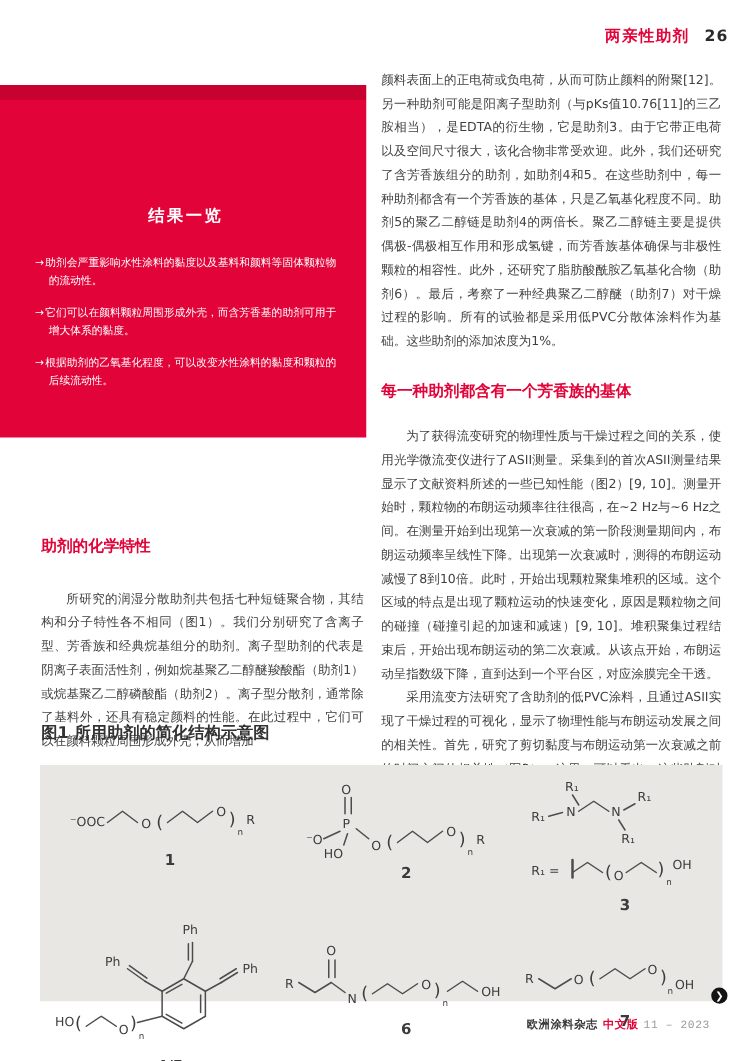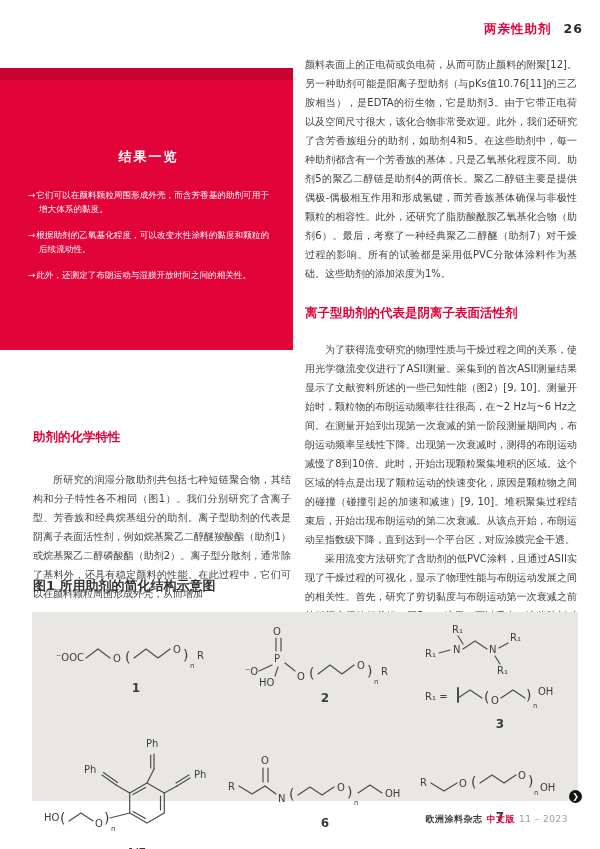--- a/index.html
+++ b/index.html
@@ -8,21 +8,21 @@
     font-family:"DejaVu Sans","Liberation Sans",sans-serif;color:#3f3f3f;
   }
   
   .header{position:absolute;top:21px;right:17px;font-size:12.5px;font-weight:bold;letter-spacing:1px;}
   .header .sec{color:#e20339;}
   .header .num{color:#2b2b2b;margin-left:12px;}
   
   .results-box{
     position:absolute;left:0;top:68px;width:293px;height:282px;
     background:linear-gradient(180deg,#c80230 0px,#c80230 12px,#e20339 12px);
-    color:#ffffff;box-sizing:border-box;padding:0 24px 0 28px;
+    color:#ffffff;box-sizing:border-box;padding:16px 24px 0 28px;
   }
   .results-title{margin-top:80px;text-align:center;font-size:13px;font-weight:bold;letter-spacing:2px;}
   .results-bullets{margin-top:22px;font-size:8.6px;line-height:14px;}
   .bullet{margin-bottom:12px;padding-left:11px;text-indent:-11px;text-align:justify;}
   .bullet .arr{margin-right:1px;}
   
   .left-heading{position:absolute;left:33px;top:429px;width:258px;color:#e20339;font-size:12.5px;font-weight:bold;}
   .left-para{position:absolute;left:33px;top:470px;width:258px;}
   .para{font-size:10px;line-height:19px;text-align:justify;text-justify:inter-ideograph;color:#3f3f3f;margin:0;}
   .indent{text-indent:2em;}
@@ -41,47 +41,47 @@
   svg.struct text.paren{font-size:14px;}
   svg.struct text.sub{font-size:7px;}
   .m-t14{margin-top:14px;} .m-t4{margin-top:4px;} .m-t2{margin-top:2px;}
   .m-t22{margin-top:22px;} .m-t30{margin-top:30px;}
   
   .next-arrow{position:absolute;left:569px;top:790px;width:13px;height:13px;border-radius:50%;
     background:#141414;color:#fff;font-size:8px;line-height:13px;text-align:center;cursor:pointer;}
   .footer{position:absolute;top:813px;right:32px;font-size:9px;letter-spacing:0.5px;}
   .footer .jn{font-weight:bold;color:#3a3a3a;}
   .footer .ed{font-weight:bold;color:#e20339;margin:0 4px;}
-  .footer .iss{color:#9a9a9a;}
+  .footer .iss{color:#9a9a9a;font-family:Liberation Mono, monospace;}
 </style>
 </head>
 <body>
 
 <div class="page">
 
   <div class="header">
     <span class="sec">两亲性助剂</span><span class="num">26</span>
   </div>
 
   <div class="results-box">
     <div class="results-title">结果一览</div>
     <div class="results-bullets">
+      <div class="bullet"><span class="arr">→</span><span>助剂会严重影响水性涂料的黏度以及基料和颜料等固体颗粒物的流动性。</span></div>
       <div class="bullet"><span class="arr">→</span><span>它们可以在颜料颗粒周围形成外壳，而含芳香基的助剂可用于增大体系的黏度。</span></div>
       <div class="bullet"><span class="arr">→</span><span>根据助剂的乙氧基化程度，可以改变水性涂料的黏度和颗粒的后续流动性。</span></div>
-      <div class="bullet"><span class="arr">→</span><span>此外，还测定了布朗运动与湿膜开放时间之间的相关性。</span></div>
     </div>
   </div>
 
   <div class="left-heading">助剂的化学特性</div>
   <p class="para indent left-para">所研究的润湿分散助剂共包括七种短链聚合物，其结构和分子特性各不相同（图1）。我们分别研究了含离子型、芳香族和经典烷基组分的助剂。离子型助剂的代表是阴离子表面活性剂，例如烷基聚乙二醇醚羧酸酯（助剂1）或烷基聚乙二醇磷酸酯（助剂2）。离子型分散剂，通常除了基料外，还具有稳定颜料的性能。在此过程中，它们可以在颜料颗粒周围形成外壳，从而增加</p>
   <div class="fig-caption">图1 所用助剂的简化结构示意图</div>
 
   <div class="right-col">
     <p class="para">颜料表面上的正电荷或负电荷，从而可防止颜料的附聚[12]。另一种助剂可能是阳离子型助剂（与pKs值10.76[11]的三乙胺相当），是EDTA的衍生物，它是助剂3。由于它带正电荷以及空间尺寸很大，该化合物非常受欢迎。此外，我们还研究了含芳香族组分的助剂，如助剂4和5。在这些助剂中，每一种助剂都含有一个芳香族的基体，只是乙氧基化程度不同。助剂5的聚乙二醇链是助剂4的两倍长。聚乙二醇链主要是提供偶极-偶极相互作用和形成氢键，而芳香族基体确保与非极性颗粒的相容性。此外，还研究了脂肪酸酰胺乙氧基化合物（助剂6）。最后，考察了一种经典聚乙二醇醚（助剂7）对干燥过程的影响。所有的试验都是采用低PVC分散体涂料作为基础。这些助剂的添加浓度为1%。</p>
-    <div class="right-heading">离子型助剂的代表是阴离子表面活性剂</div>
+    <div class="right-heading">每一种助剂都含有一个芳香族的基体</div>
     <p class="para indent">为了获得流变研究的物理性质与干燥过程之间的关系，使用光学微流变仪进行了ASII测量。采集到的首次ASII测量结果显示了文献资料所述的一些已知性能（图2）[9, 10]。测量开始时，颗粒物的布朗运动频率往往很高，在~2 Hz与~6 Hz之间。在测量开始到出现第一次衰减的第一阶段测量期间内，布朗运动频率呈线性下降。出现第一次衰减时，测得的布朗运动减慢了8到10倍。此时，开始出现颗粒聚集堆积的区域。这个区域的特点是出现了颗粒运动的快速变化，原因是颗粒物之间的碰撞（碰撞引起的加速和减速）[9, 10]。堆积聚集过程结束后，开始出现布朗运动的第二次衰减。从该点开始，布朗运动呈指数级下降，直到达到一个平台区，对应涂膜完全干透。</p>
     <p class="para indent">采用流变方法研究了含助剂的低PVC涂料，且通过ASII实现了干燥过程的可视化，显示了物理性能与布朗运动发展之间的相关性。首先，研究了剪切黏度与布朗运动第一次衰减之前的时间之间的相关性（图3）。这里，可以看出，这些助剂对剪切黏度的</p>
   </div>
 
   <div class="figure-box">
     <div class="fig-grid">
 
       <div class="cell">
         <svg class="struct m-t14" width="160" height="44" viewBox="0 0 160 44">
           <path d="M30,24 L42,15 L54,24"></path>

